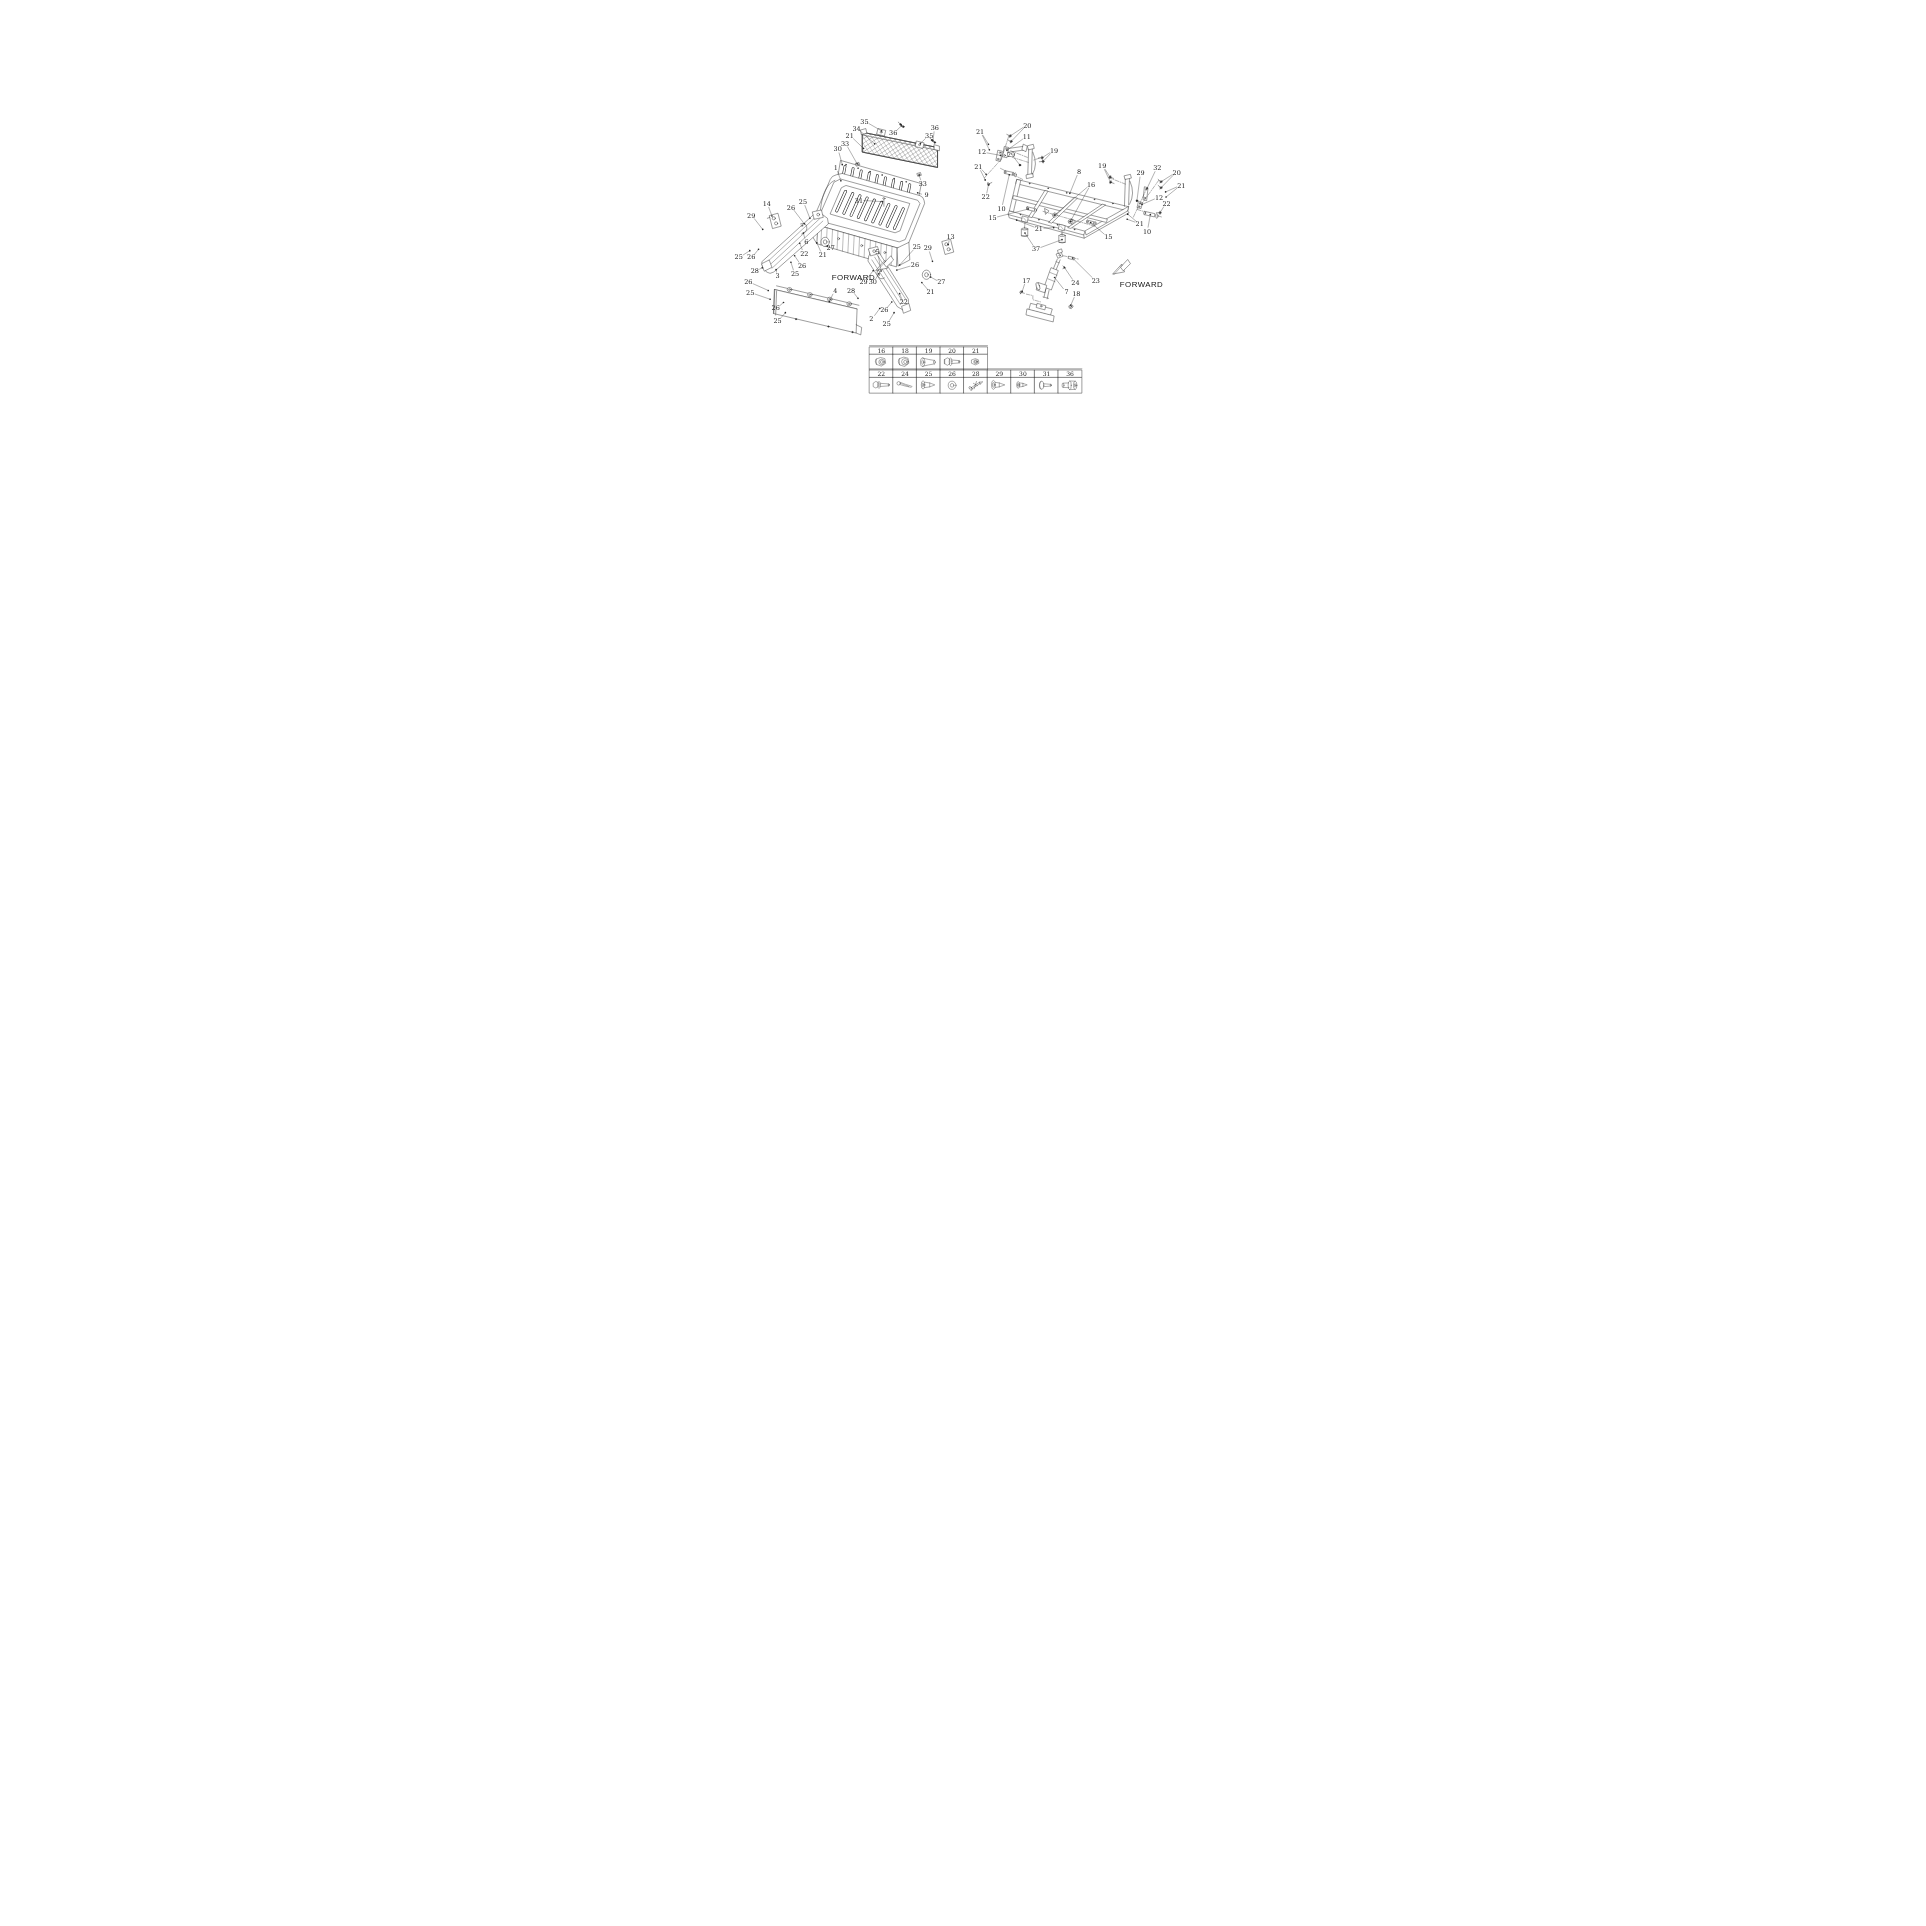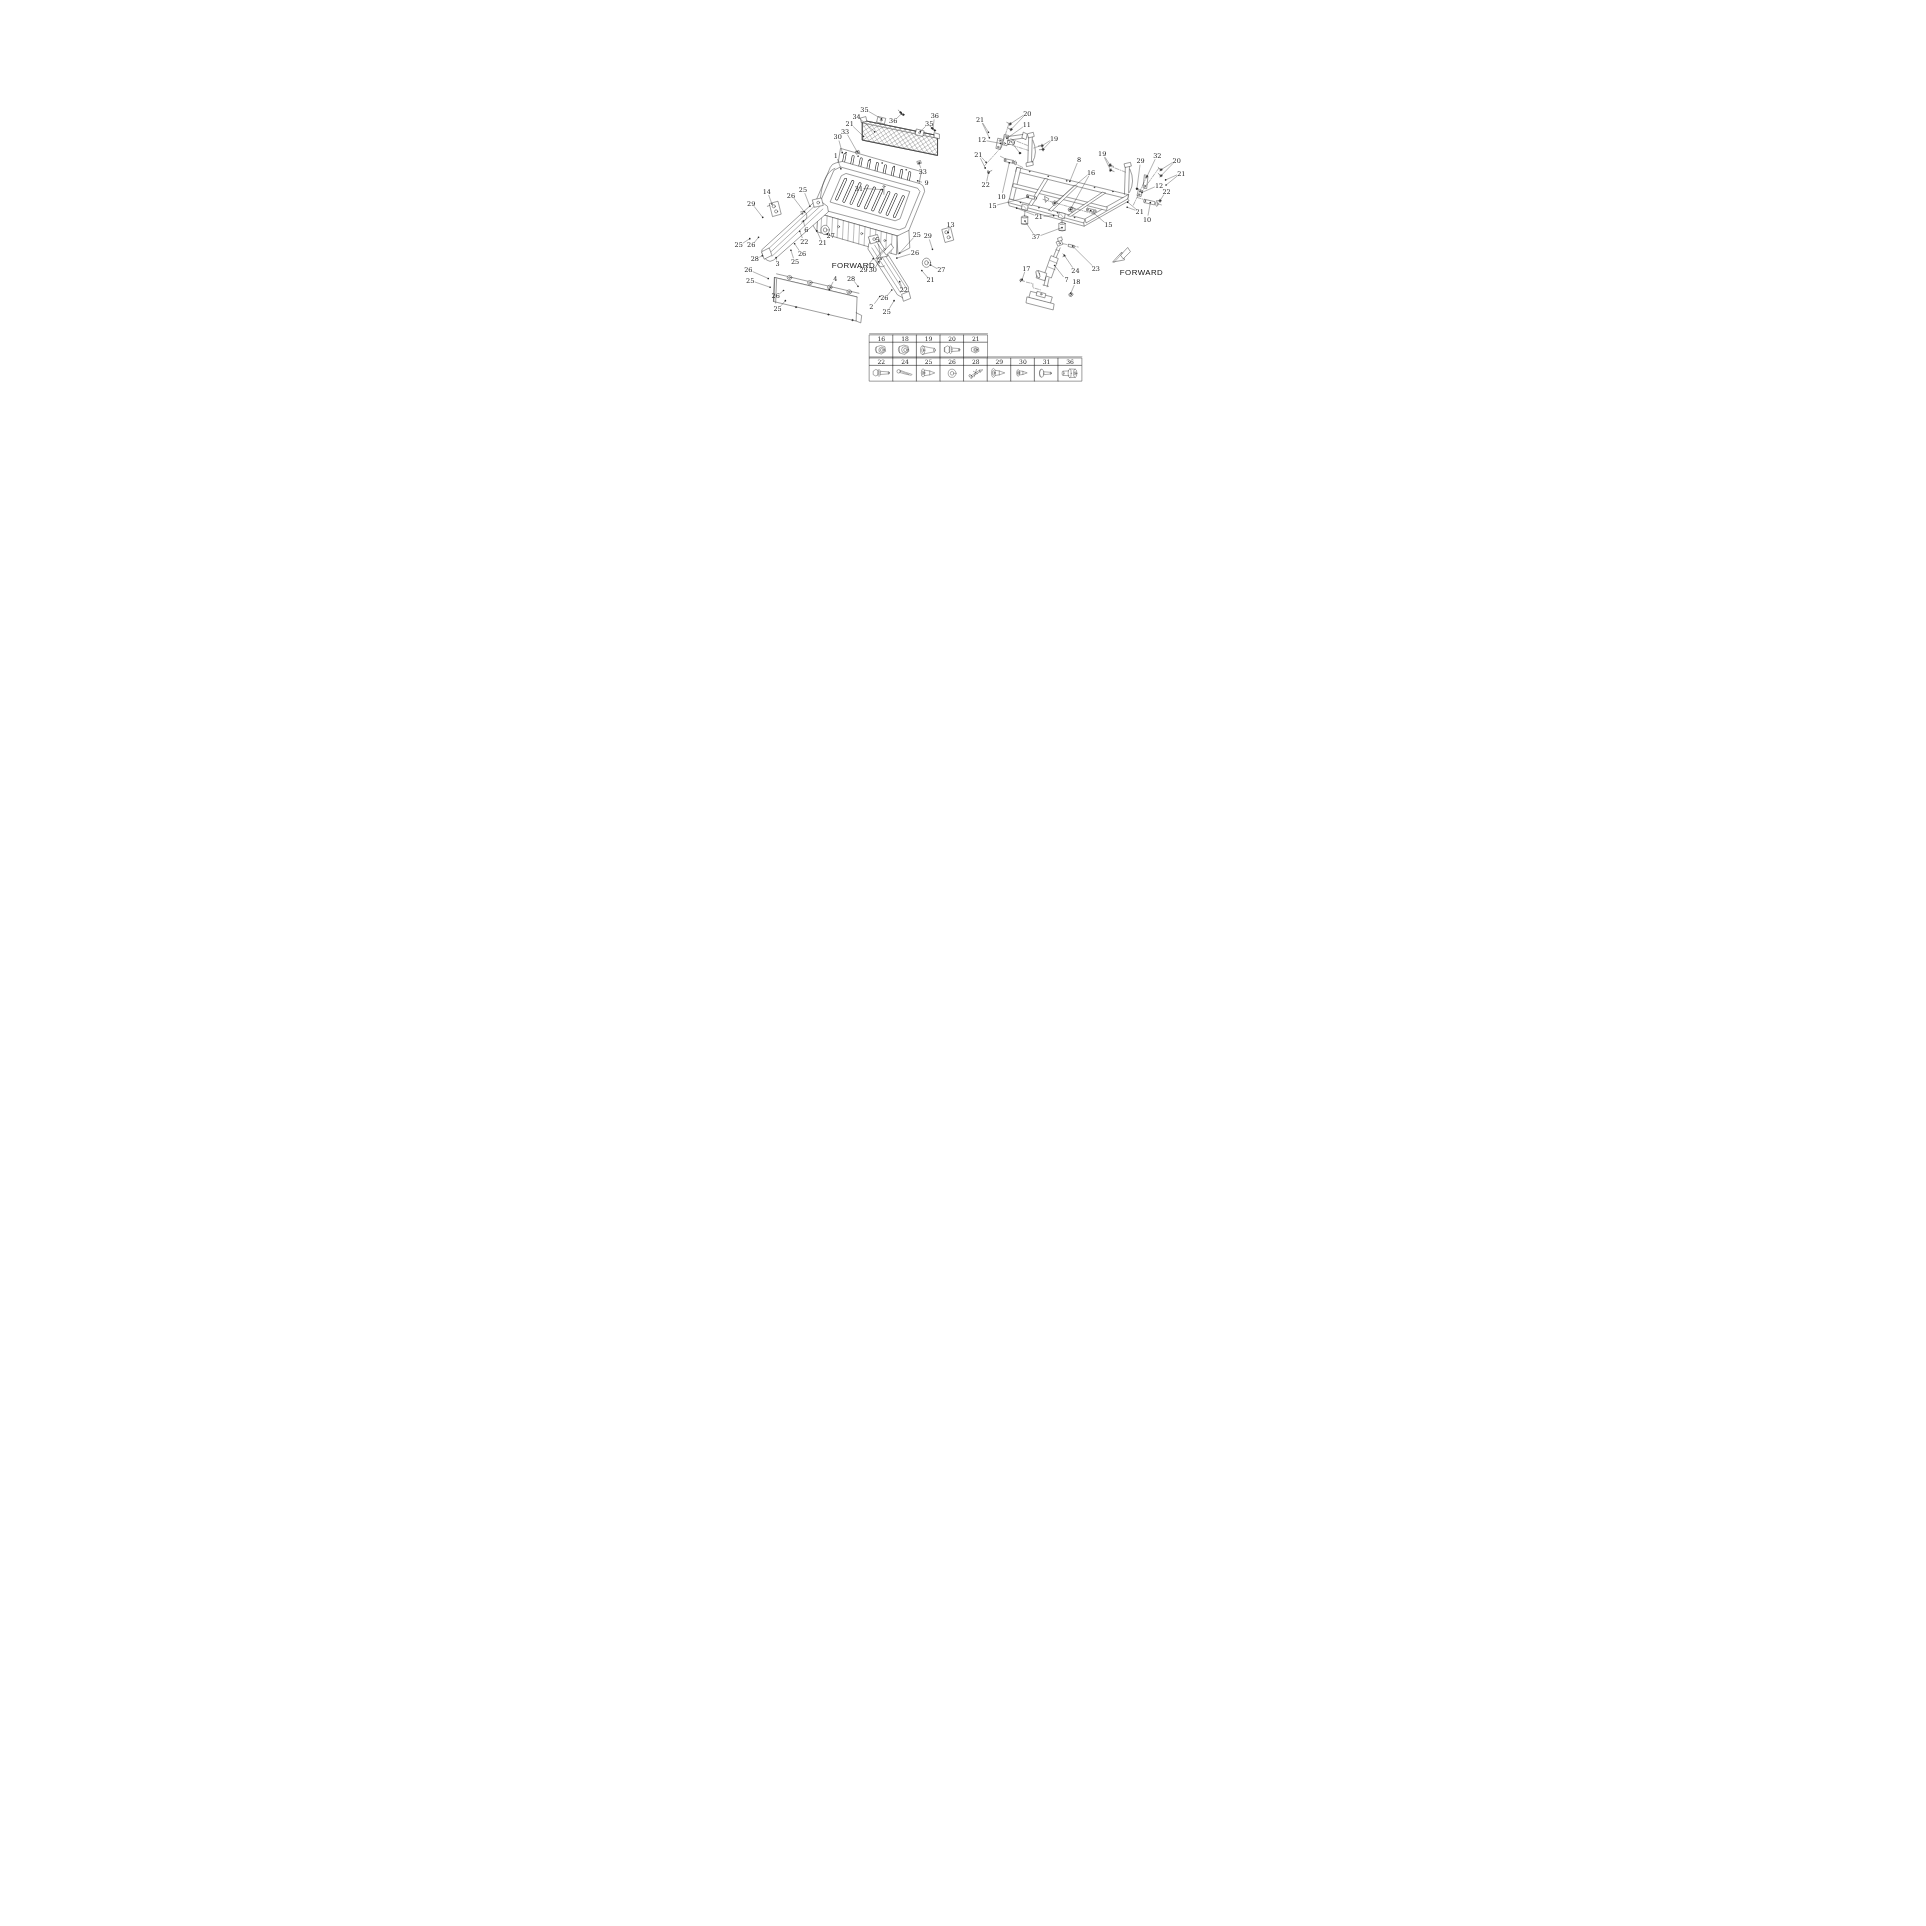--- a/index.html
+++ b/index.html
@@ -1,16 +1,16 @@
 <!DOCTYPE html>
 <html style="font-size:7.4px"><head>
 <meta charset="utf-8">
 <style>
   html,body{margin:0;padding:0;background:#ffffff;}
-  .stage{width:482px;height:482px;margin:0 auto;background:#ffffff;position:relative;}
+  .stage{width:482px;height:482px;margin:12px auto;background:#ffffff;position:relative;}
   svg{display:block;}
   .art{stroke:#2b2b2b;fill:none;stroke-width:1;stroke-linejoin:round;stroke-linecap:round;}
   text.callout{font-family:"DejaVu Serif","Liberation Serif",serif;font-size:14px;fill:#1c1c1c;}
   text.fwd{font-family:"Liberation Sans","DejaVu Sans",sans-serif;font-size:17px;fill:#111;letter-spacing:1px;}
   text.thead{font-family:"DejaVu Serif","Liberation Serif",serif;font-size:13px;fill:#1c1c1c;}
 </style>
 </head>
 <body>
 
 <div class="stage">

